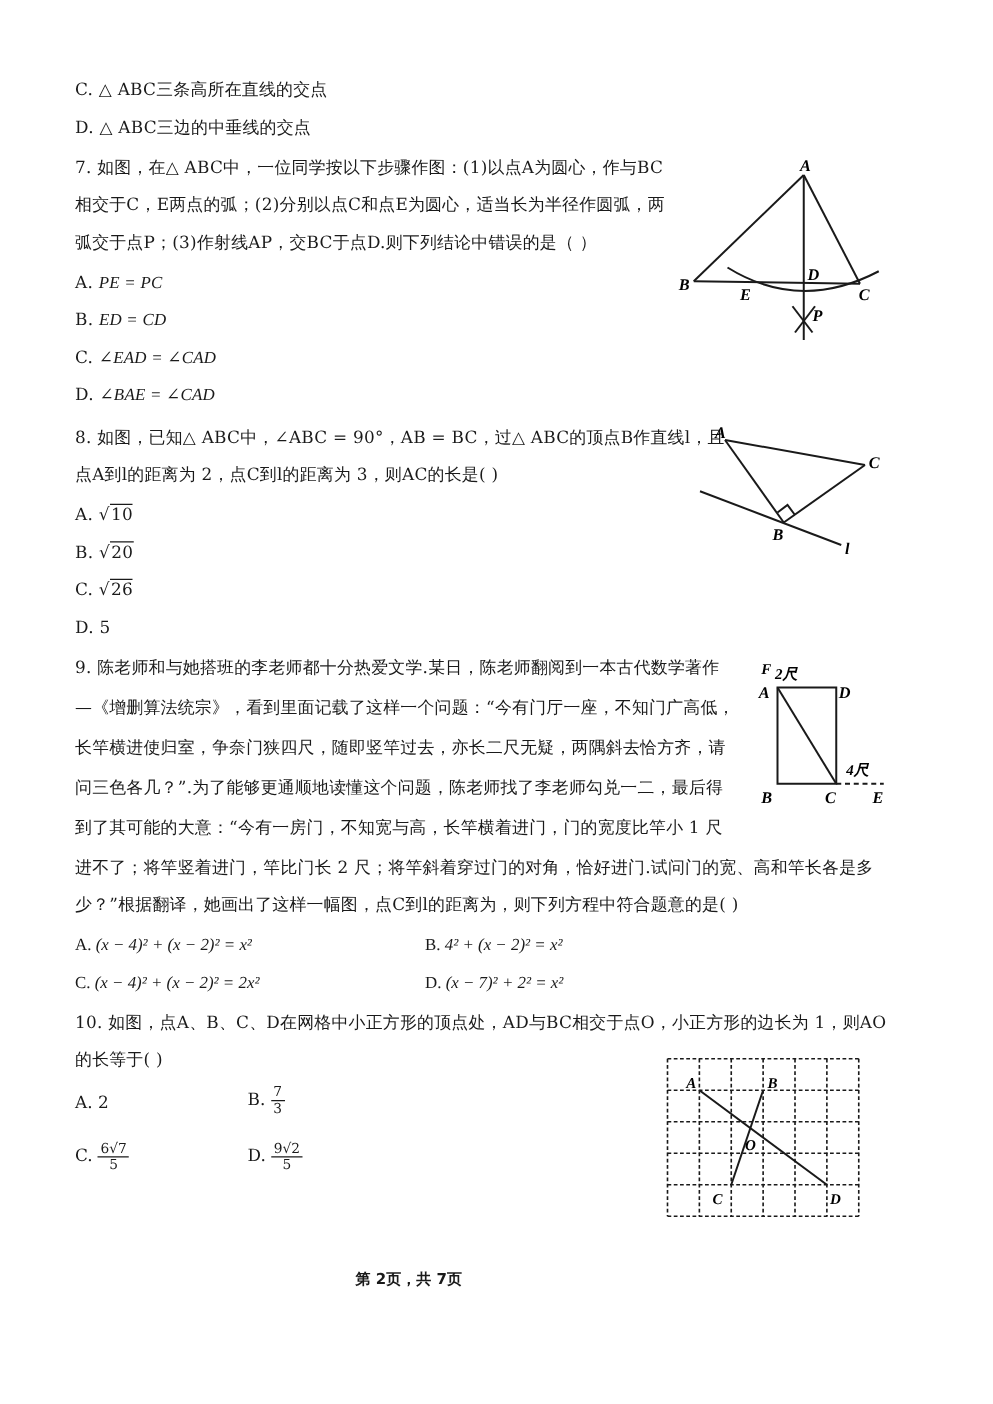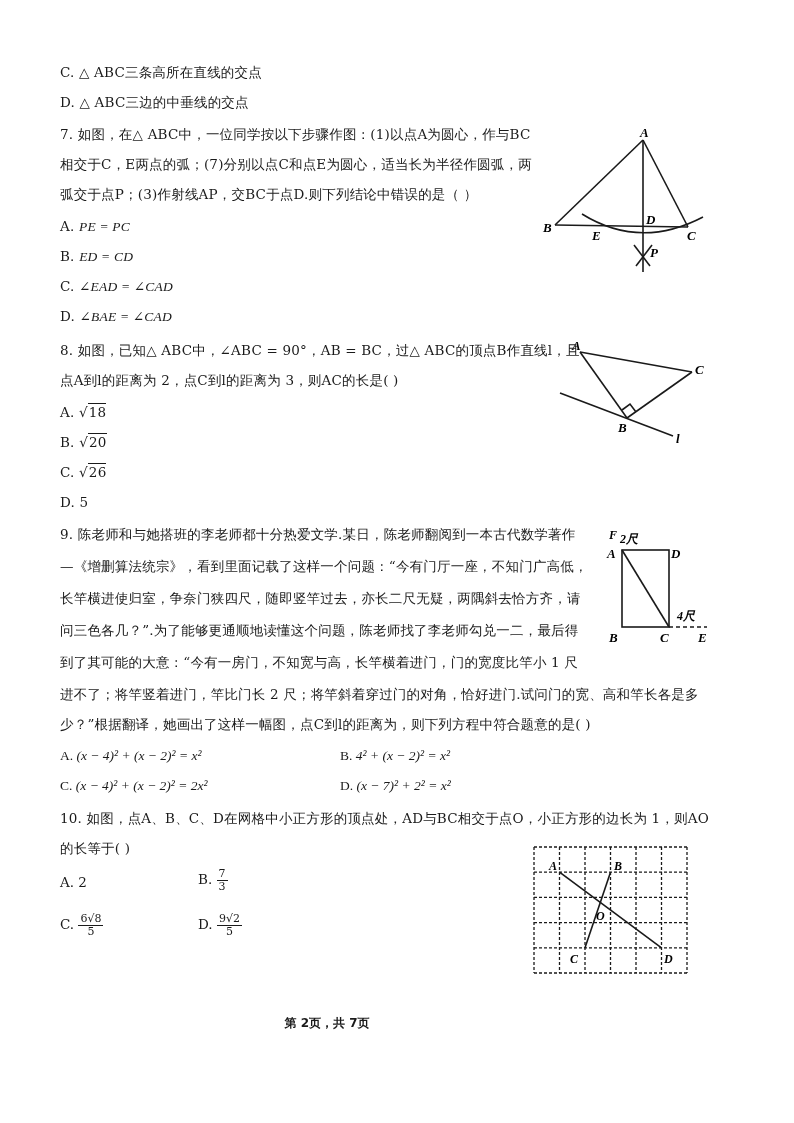--- a/index.html
+++ b/index.html
@@ -27,21 +27,21 @@
 <div class="line" style="top:62px">
   <span>C.</span>
   <span>△ ABC三条高所在直线的交点</span>
 </div>
 <div class="line" style="top:92px">
   <span>D.</span>
   <span>△ ABC三边的中垂线的交点</span>
 </div>
 
 <div class="line" style="top:124px">7. 如图，在△ ABC中，一位同学按以下步骤作图：(1)以点A为圆心，作与BC</div>
-<div class="line" style="top:154px">相交于C，E两点的弧；(7)分别以点C和点E为圆心，适当长为半径作圆弧，两</div>
+<div class="line" style="top:154px">相交于C，E两点的弧；(2)分别以点C和点E为圆心，适当长为半径作圆弧，两</div>
 <div class="line" style="top:184px">弧交于点P；(3)作射线AP，交BC于点D.则下列结论中错误的是（  ）</div>
 <div class="line" style="top:216px">
   <span>A.</span>
   <span class="math">PE = PC</span>
 </div>
 <div class="line" style="top:246px">
   <span>B.</span>
   <span class="math">ED = CD</span>
 </div>
 <div class="line" style="top:276px">
@@ -68,21 +68,21 @@
   <text x="157" y="120" font-size="13">C</text>
   <text x="116" y="104" font-size="13">D</text>
   <text x="62" y="120" font-size="13">E</text>
   <text x="120" y="137" font-size="13">P</text>
 </svg>
 
 <div class="line" style="top:340px">8. 如图，已知△ ABC中，∠ABC = 90°，AB = BC，过△ ABC的顶点B作直线l，且</div>
 <div class="line" style="top:370px">点A到l的距离为 2，点C到l的距离为 3，则AC的长是(    )</div>
 <div class="line" style="top:402px">
   <span>A.</span>
-  <span>√</span><span class="sqrt">18</span>
+  <span>√</span><span class="sqrt">10</span>
 </div>
 <div class="line" style="top:432px">
   <span>B.</span>
   <span>√</span><span class="sqrt">20</span>
 </div>
 <div class="line" style="top:462px">
   <span>C.</span>
   <span>√</span><span class="sqrt">26</span>
 </div>
 <div class="line" style="top:492px">
@@ -155,21 +155,21 @@
 <div class="opt2" style="left:198px;top:868px">
   <span>B.</span>
   <span class="frac">
     <span class="num">7</span>
     <span>3</span>
   </span>
 </div>
 <div class="opt2" style="left:60px;top:913px">
   <span>C.</span>
   <span class="frac">
-    <span class="num">6√8</span>
+    <span class="num">6√7</span>
     <span>5</span>
   </span>
 </div>
 <div class="opt2" style="left:198px;top:913px">
   <span>D.</span>
   <span class="frac">
     <span class="num">9√2</span>
     <span>5</span>
   </span>
 </div>

